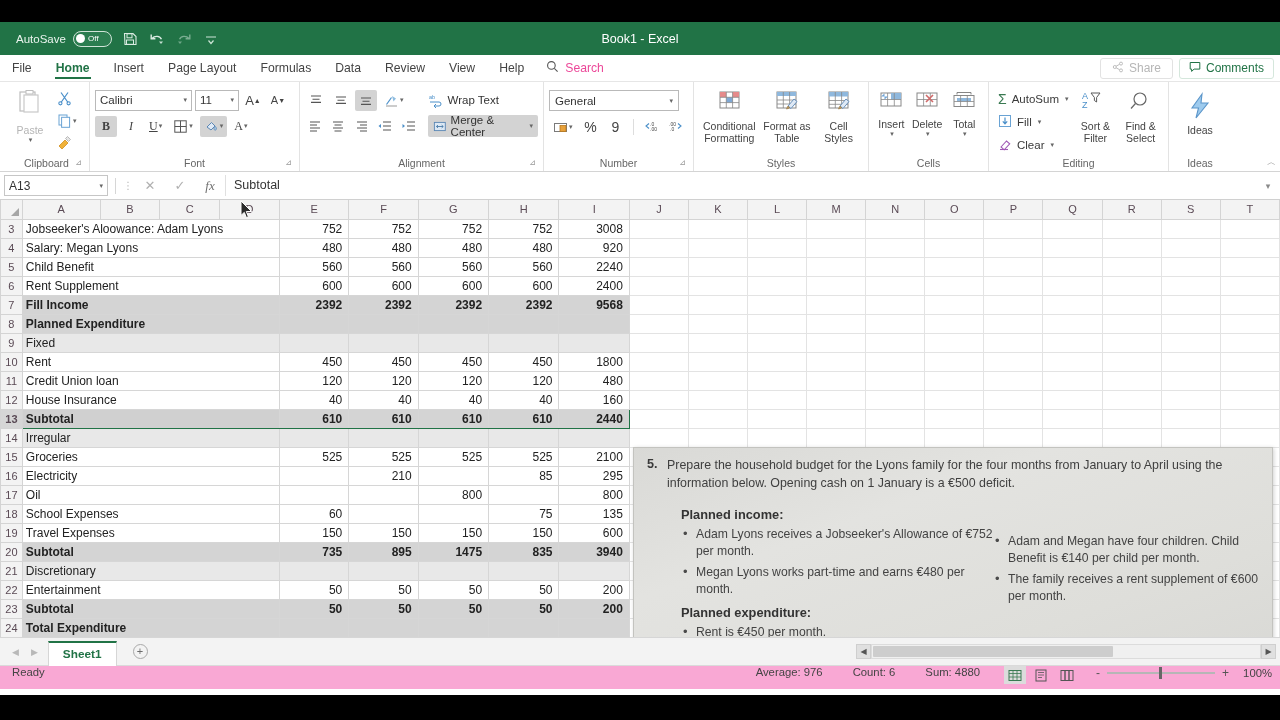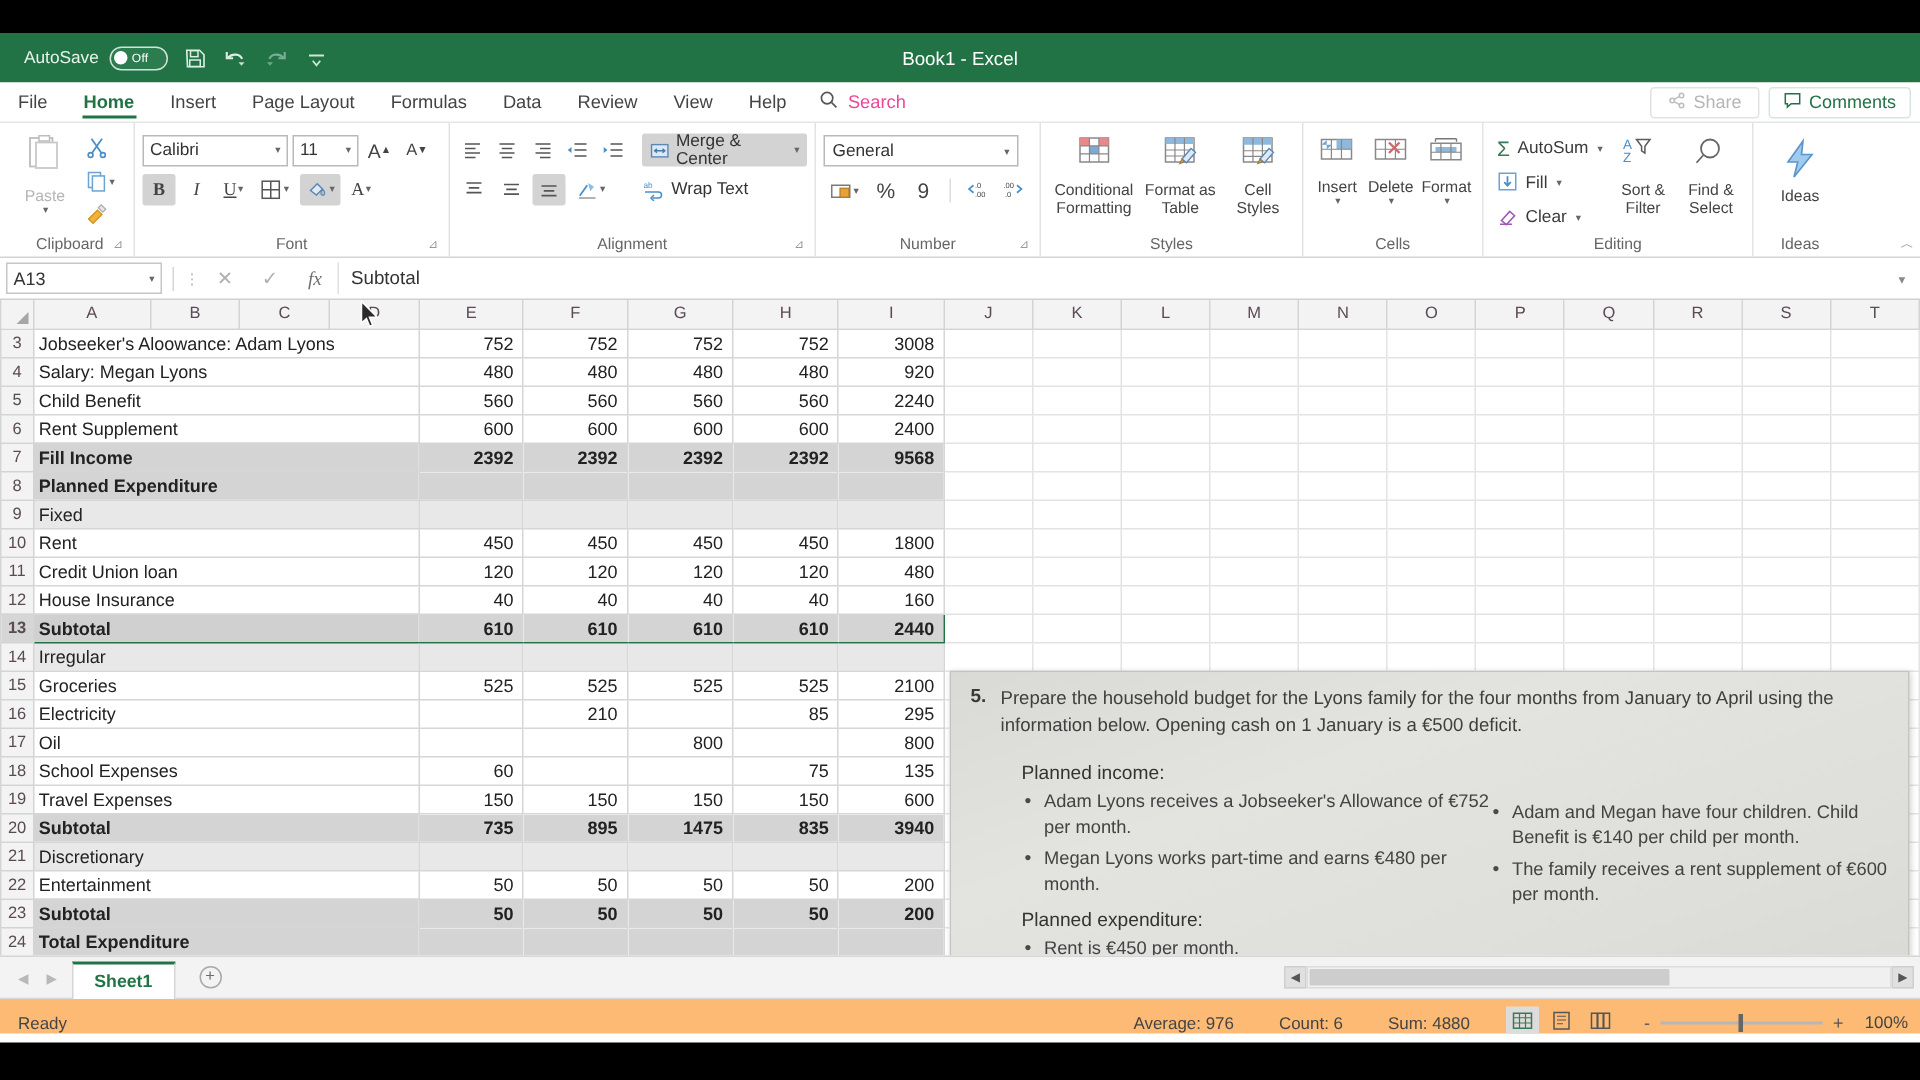--- a/index.html
+++ b/index.html
@@ -193,21 +193,21 @@
   
   .bookimg {
     position: absolute; left: 633px; top: 247px; width: 640px; height: 318px;
     background: linear-gradient(160deg,#d9d9d6 0%,#e3e3e0 28%,#dededa 60%,#d4d4d1 100%);
     box-shadow: 0 0 0 1px #c3c3bf inset, 1px 1px 4px rgba(0,0,0,.18);
     overflow: hidden; color: #3c3c3c;
   }
   .bk-q { position:absolute; left: 34px; top: 10px; width: 590px;
           font-size: 12.4px; line-height: 1.42; color: #3f3f3f; }
   .bk-num { position:absolute; left: 14px; top: 10px; font-size: 12.6px; font-weight: bold; color:#3a3a3a;}
-  .bk-h { font-size: 12.8px; font-weight: normal; color: #333; }
+  .bk-h { font-size: 12.8px; font-weight: bold; color: #333; }
   .bk-col-l { position: absolute; left: 48px; top: 60px; width: 320px; }
   .bk-col-r { position: absolute; left: 360px; top: 82px; width: 285px; }
   .bk-col-l2 { position: absolute; left: 48px; top: 158px; width: 320px; }
   ul.bk { list-style: none; margin: 4px 0 0 0; }
   ul.bk li {
     font-size: 12.2px; line-height: 1.43; color: #434343; position: relative;
     padding-left: 15px; margin-bottom: 3px;
   }
   ul.bk li::before {
     content: "•"; position: absolute; left: 2px; top: -1px; font-size: 13px; color: #4a4a4a;
@@ -234,21 +234,21 @@
     justify-content: center; margin-left: 16px; line-height: 1;
   }
   .hscroll-wrap { margin-left: auto; display: flex; align-items: center; padding-right: 4px; }
   .hsbtn { width: 15px; height: 15px; background: #e0e0e0; color:#555; font-size:8px;
            display:flex; align-items:center; justify-content:center; border:1px solid #cfcfcf;}
   .hstrack { width: 390px; height: 15px; background: #f0f0f0; border: 1px solid #dcdcdc; position: relative; }
   .hsthumb { position: absolute; left: 1px; top: 1px; width: 240px; height: 11px; background: #cdcdcd; border-radius: 1px;}
 
   
   .statusbar {
-    height: 24px; background: #fdba74; display: flex; align-items: flex-end;
+    height: 24px; background: #f9a8d4; display: flex; align-items: flex-start;
     border-top: 1px solid #dadada; font-size: 11.3px; color: #444; padding: 0 8px;
   }
   .stat-left { padding-left: 4px; }
   .stat-stats { margin-left: auto; display: flex; gap: 30px; align-items: center; }
   .viewbtns { display: flex; gap: 4px; margin-left: 24px; align-items: center; }
   .vbtn { width: 22px; height: 18px; display:flex; align-items:center; justify-content:center; color:#4a4a4a;}
   .vbtn.on { background: #dcdcdc; }
   .zoomwrap { display: flex; align-items: center; gap: 7px; margin-left: 18px; }
   .zslider { width: 108px; height: 2px; background: #b6b6b6; position: relative; }
   .zknob { position:absolute; left: 52px; top: -5px; width: 3px; height: 12px; background: #666; }
@@ -428,20 +428,54 @@
       <div class="rgroup-label">
         <span>Font</span><span class="dlg">⊿</span>
       </div>
     </div>
 
     <div class="rgroup" style="width:244px">
       <div class="rgroup-body" style="flex-direction:column;gap:4px;padding-top:3px">
         <div class="smallrow">
           <span class="sbtn">
               <svg width="14" height="14" viewBox="0 0 14 14">
+                <path d="M2 3h10M3.5 6.2h7M2 9.4h10" stroke="#555" stroke-width="1.1"></path>
+              </svg>
+            </span>
+          <span class="sbtn">
+              <svg width="14" height="14" viewBox="0 0 14 14">
+                <path d="M2 4h10M3.5 7.2h7M2 10.4h10" stroke="#555" stroke-width="1.1"></path>
+              </svg>
+            </span>
+          <span class="sbtn on">
+              <svg width="14" height="14" viewBox="0 0 14 14">
+                <path d="M2 5h10M3.5 8.2h7M2 11.4h10" stroke="#555" stroke-width="1.1"></path>
+              </svg>
+            </span>
+          <span class="sbtn wide">
+            <svg width="15" height="15" viewBox="0 0 15 15">
+                <path d="M2.5 11.5l5-7" stroke="#4a8fc9" stroke-width="1.2"></path>
+                <path d="M8 3l4 2.5-2.5 3z" fill="#8fbde0"></path>
+                <path d="M2 13h11" stroke="#999" stroke-width="1"></path>
+              </svg>
+              <span class="caret">▾</span>
+          </span>
+          <span style="width:10px"></span>
+          <span class="labelbtn">
+            <svg width="15" height="15" viewBox="0 0 15 15">
+                <text x="0" y="6" font-size="5.5" fill="#4a8fc9" font-family="Liberation Sans">ab</text>
+                <path d="M1 9h9a2 2 0 0 1 0 4H6" fill="none" stroke="#4a8fc9" stroke-width="1"></path>
+                <path d="M7 11l-2 2 2 2" fill="none" stroke="#4a8fc9" stroke-width="1"></path>
+              </svg>
+            <span>Wrap Text</span>
+          </span>
+        </div>
+        <div class="smallrow">
+          <span class="sbtn">
+              <svg width="14" height="14" viewBox="0 0 14 14">
                 <path d="M2 3h10M2 6h7M2 9h10M2 12h7" stroke="#555" stroke-width="1.1"></path>
               </svg>
             </span>
           <span class="sbtn">
               <svg width="14" height="14" viewBox="0 0 14 14">
                 <path d="M2 3h10M3.5 6h7M2 9h10M3.5 12h7" stroke="#555" stroke-width="1.1"></path>
               </svg>
             </span>
           <span class="sbtn">
               <svg width="14" height="14" viewBox="0 0 14 14">
@@ -461,54 +495,20 @@
               </svg>
             </span>
           <span style="width:4px"></span>
           <span class="labelbtn on">
             <svg width="15" height="15" viewBox="0 0 15 15">
                 <rect x="1.5" y="3" width="12" height="9" fill="#dce8f4" stroke="#5b87b5" stroke-width="1"></rect>
                 <path d="M4 7.5h7M5.5 6l-1.8 1.5L5.5 9M9.5 6l1.8 1.5L9.5 9" stroke="#4a7ba8" stroke-width="1" fill="none"></path>
               </svg>
             <span>Merge &amp; Center</span>
             <span class="caret">▾</span>
-          </span>
-        </div>
-        <div class="smallrow">
-          <span class="sbtn">
-              <svg width="14" height="14" viewBox="0 0 14 14">
-                <path d="M2 3h10M3.5 6.2h7M2 9.4h10" stroke="#555" stroke-width="1.1"></path>
-              </svg>
-            </span>
-          <span class="sbtn">
-              <svg width="14" height="14" viewBox="0 0 14 14">
-                <path d="M2 4h10M3.5 7.2h7M2 10.4h10" stroke="#555" stroke-width="1.1"></path>
-              </svg>
-            </span>
-          <span class="sbtn on">
-              <svg width="14" height="14" viewBox="0 0 14 14">
-                <path d="M2 5h10M3.5 8.2h7M2 11.4h10" stroke="#555" stroke-width="1.1"></path>
-              </svg>
-            </span>
-          <span class="sbtn wide">
-            <svg width="15" height="15" viewBox="0 0 15 15">
-                <path d="M2.5 11.5l5-7" stroke="#4a8fc9" stroke-width="1.2"></path>
-                <path d="M8 3l4 2.5-2.5 3z" fill="#8fbde0"></path>
-                <path d="M2 13h11" stroke="#999" stroke-width="1"></path>
-              </svg>
-              <span class="caret">▾</span>
-          </span>
-          <span style="width:10px"></span>
-          <span class="labelbtn">
-            <svg width="15" height="15" viewBox="0 0 15 15">
-                <text x="0" y="6" font-size="5.5" fill="#4a8fc9" font-family="Liberation Sans">ab</text>
-                <path d="M1 9h9a2 2 0 0 1 0 4H6" fill="none" stroke="#4a8fc9" stroke-width="1"></path>
-                <path d="M7 11l-2 2 2 2" fill="none" stroke="#4a8fc9" stroke-width="1"></path>
-              </svg>
-            <span>Wrap Text</span>
           </span>
         </div>
       </div>
       <div class="rgroup-label">
         <span>Alignment</span><span class="dlg">⊿</span>
       </div>
     </div>
 
     <div class="rgroup" style="width:150px">
       <div class="rgroup-body" style="flex-direction:column;gap:5px;padding-top:4px">
@@ -617,21 +617,21 @@
         </div>
         <div class="bigbtn" style="width:42px">
           <span class="ic">
             <svg width="30" height="24" viewBox="0 0 30 24">
                 <path d="M8 2.5h14M8 2.5v2M22 2.5v2" stroke="#777" stroke-width=".9" fill="none"></path>
                 <rect x="5" y="5.5" width="20" height="11" fill="#fff" stroke="#888" stroke-width="1"></rect>
                 <rect x="8" y="8" width="14" height="3.5" fill="#8fb8dd"></rect>
                 <path d="M11.6 5.5v11M18.3 5.5v11M5 11.5h20" stroke="#888" stroke-width=".8"></path>
               </svg>
           </span>
-          <span>Format</span>
+          <span>Total</span>
           <span class="caret">▾</span>
         </div>
       </div>
       <div class="rgroup-label">Cells</div>
     </div>
 
     <div class="rgroup" style="width:180px">
       <div class="rgroup-body" style="gap:2px;padding-top:2px">
         <div style="display:flex;flex-direction:column;gap:1px;width:82px">
           <span class="editbtn">

